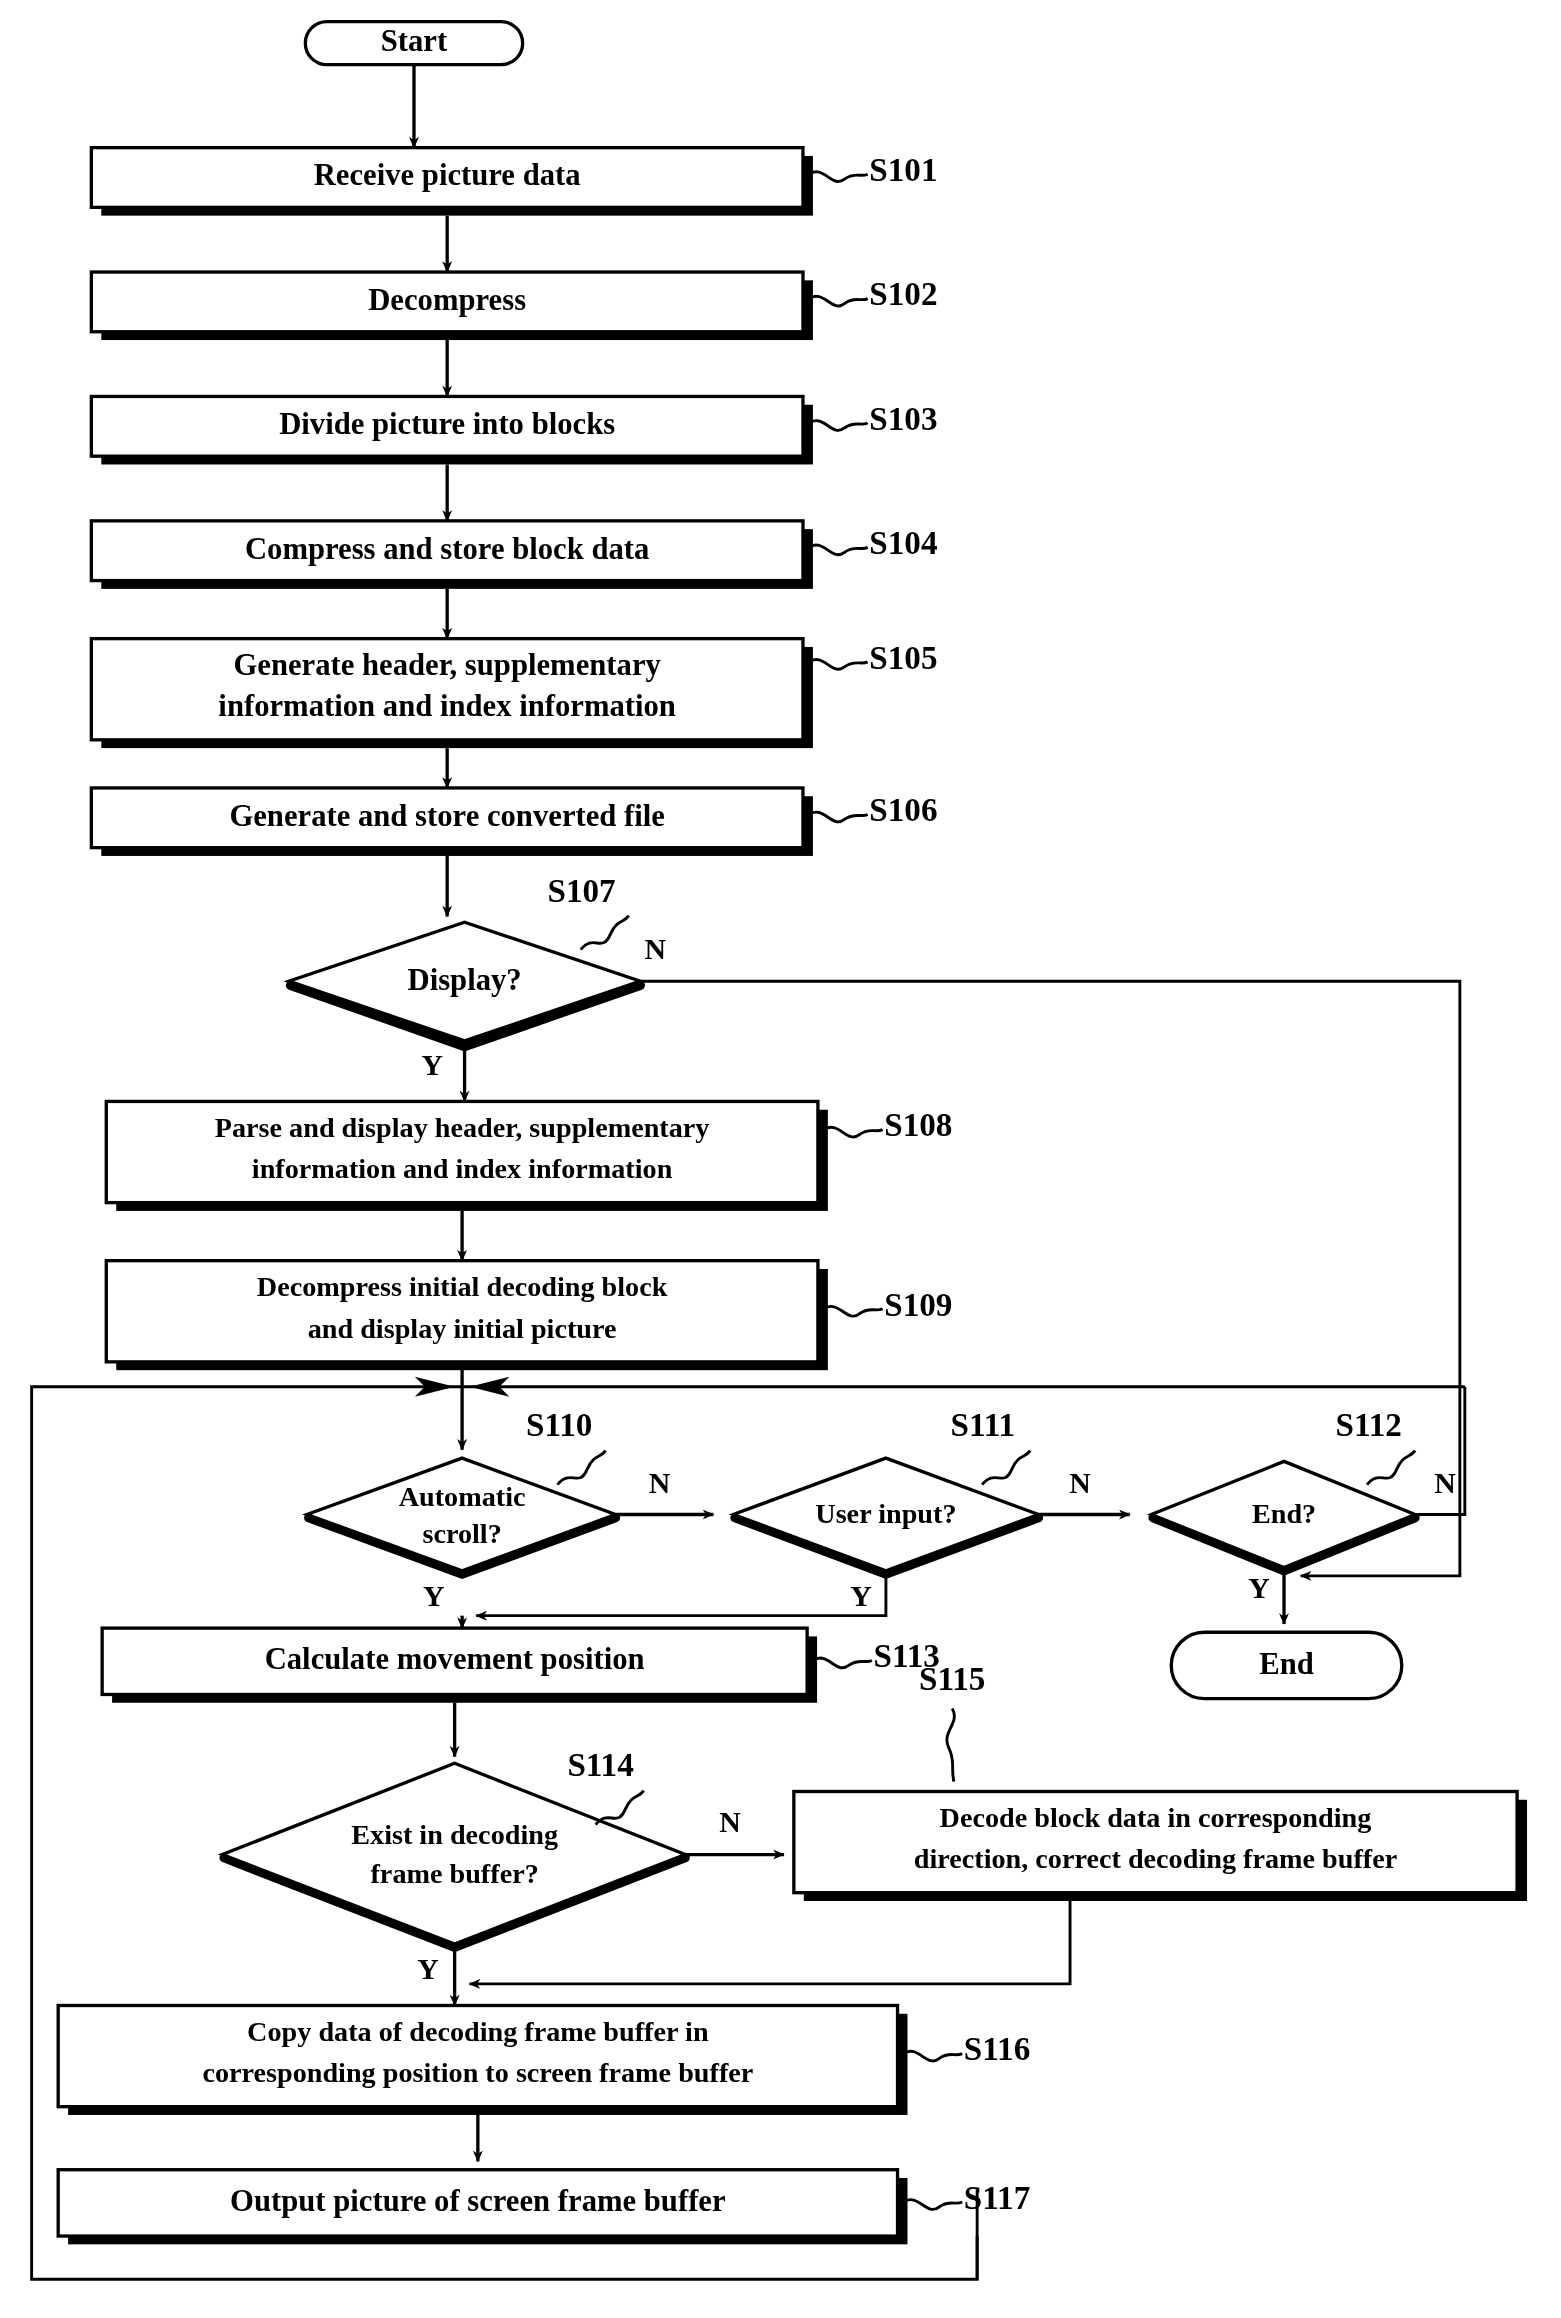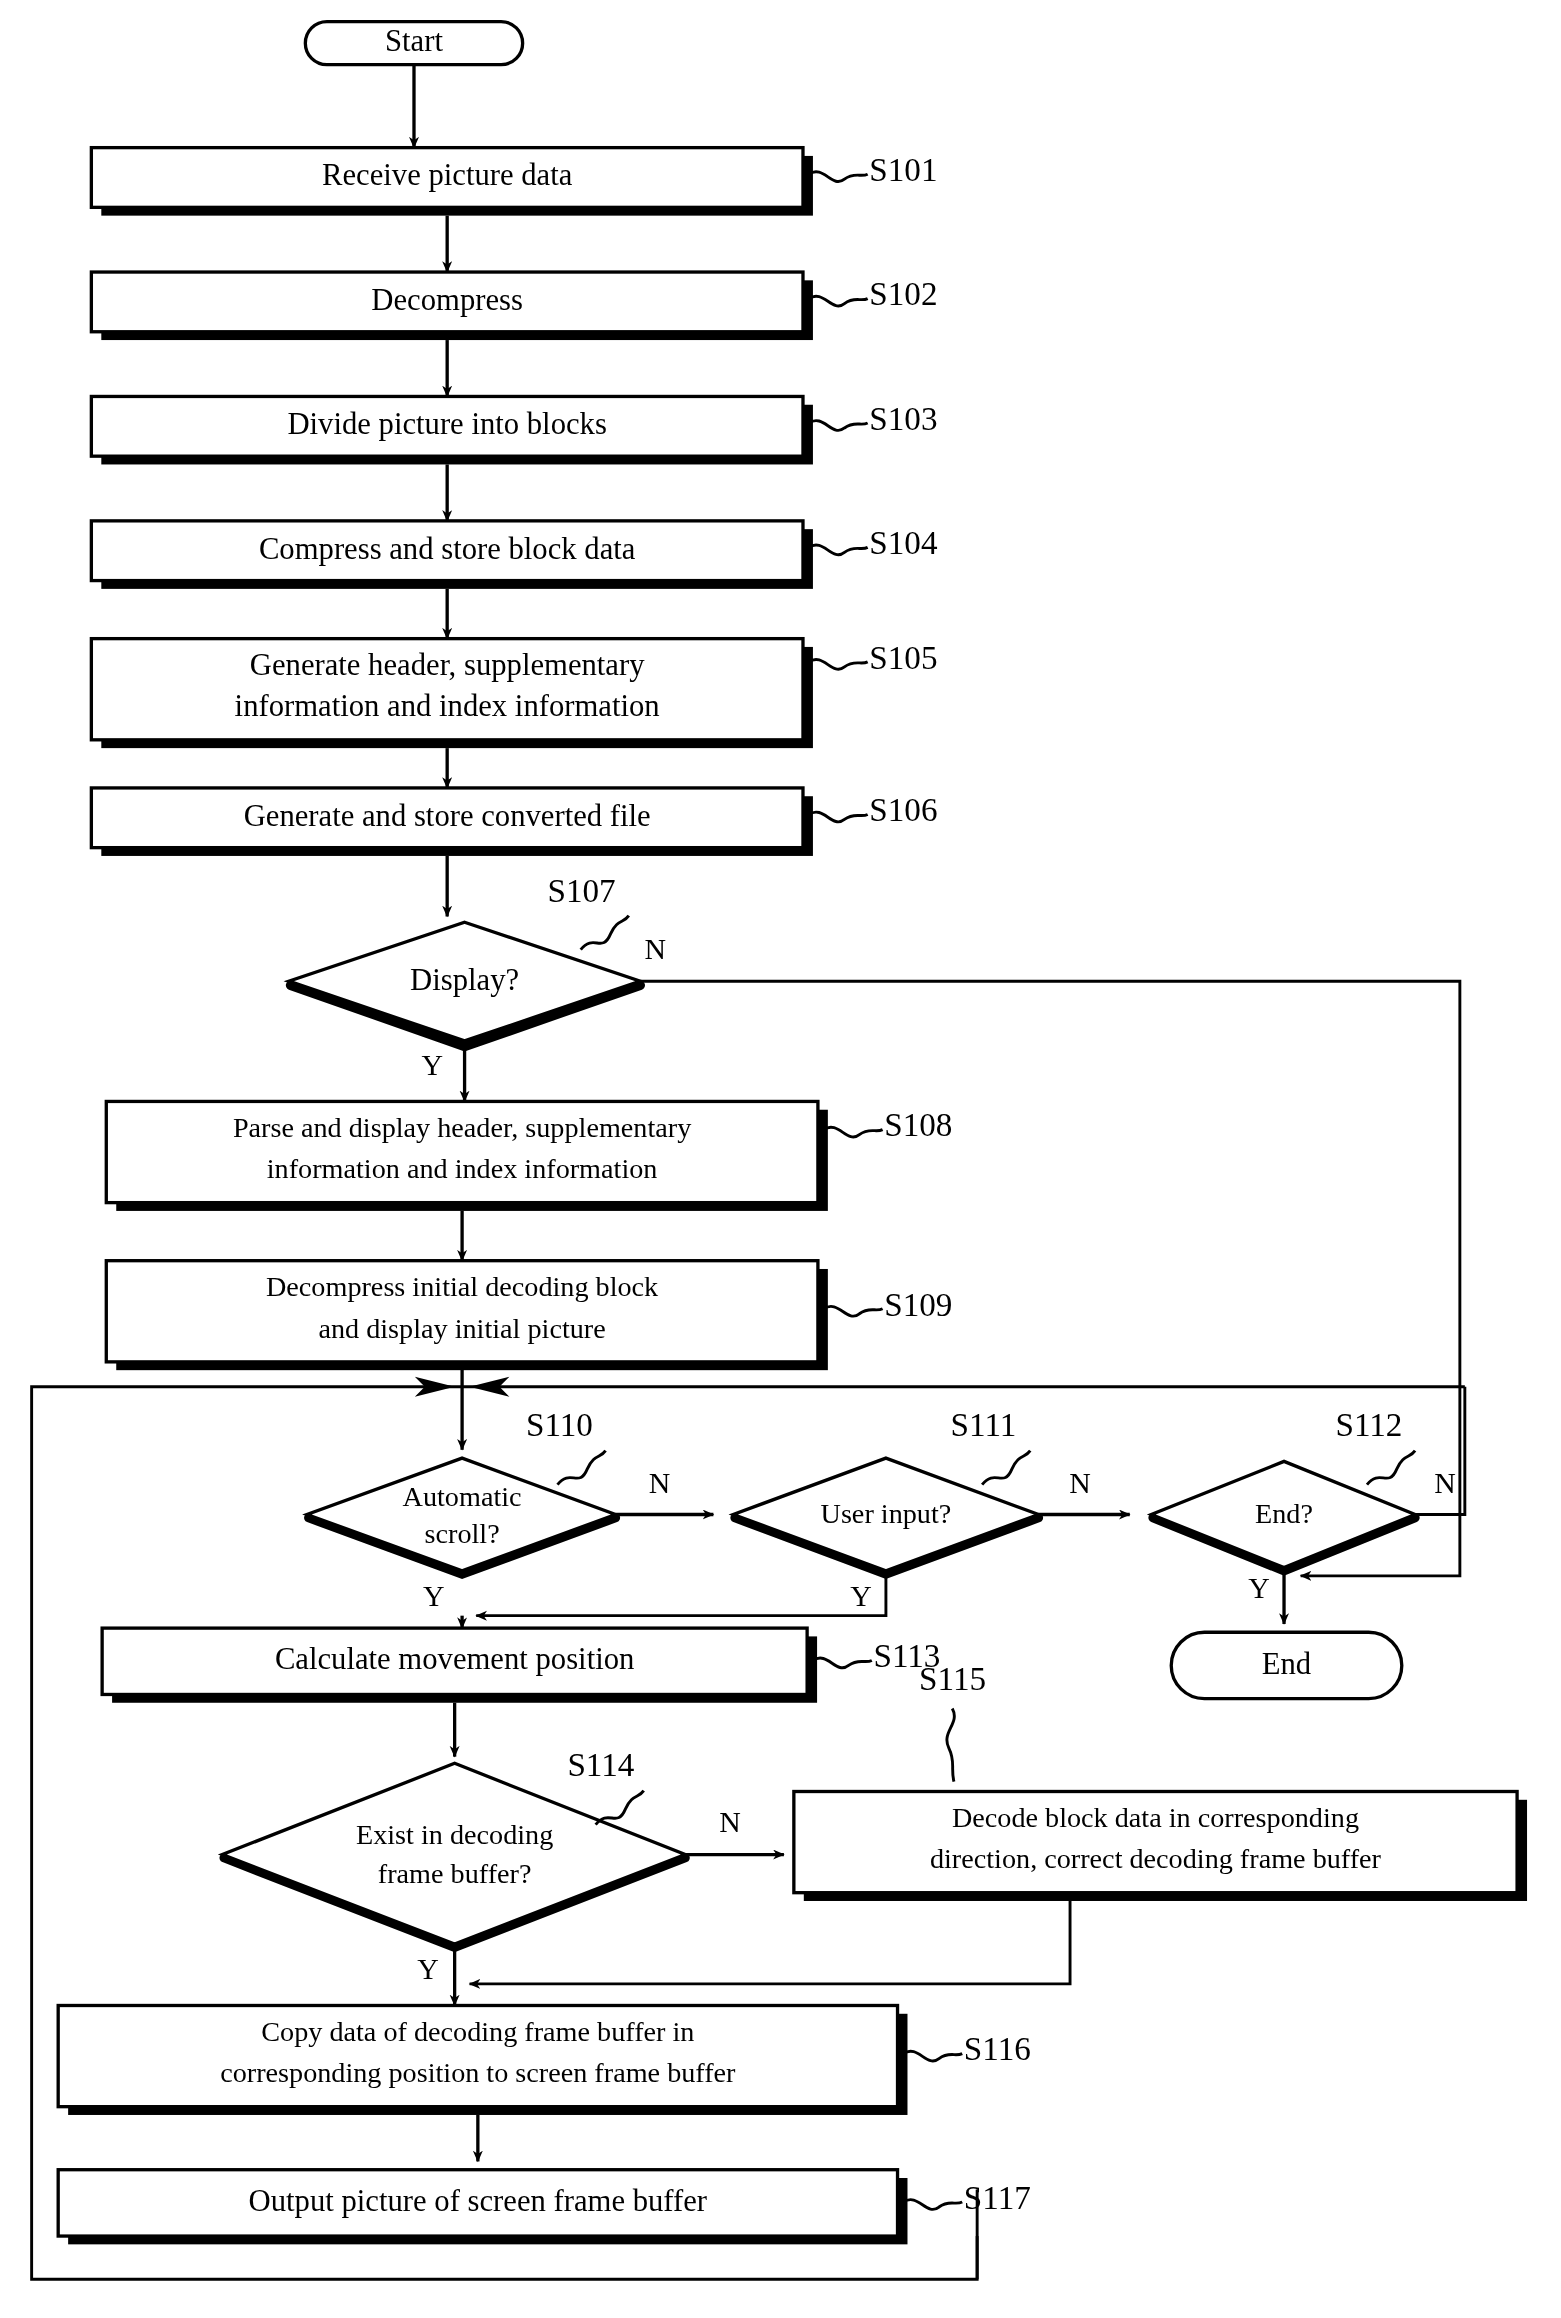--- a/index.html
+++ b/index.html
@@ -1,18 +1,18 @@
 <!DOCTYPE html>
 <html style="font-size:13.3px"><head>
 <meta charset="utf-8">
 <style>
   html,body{margin:0;padding:0;background:#ffffff;}
   body{width:1562px;height:2319px;position:relative;
        font-family:"Liberation Serif","DejaVu Serif",serif;}
-  #sheet{position:absolute;left:0;top:0;width:1562px;height:2319px;}
+  #sheet{position:absolute;left:0;top:0;width:1562px;height:2319px;font-weight:bold;}
   svg{display:block;}
   .nd-text{font-family:"Liberation Serif","DejaVu Serif",serif;font-size:37px;fill:#000;
            text-anchor:middle;dominant-baseline:middle;}
   .nd-text-sm{font-family:"Liberation Serif","DejaVu Serif",serif;font-size:34px;fill:#000;
            text-anchor:middle;dominant-baseline:middle;}
   .step-lbl{font-family:"Liberation Serif","DejaVu Serif",serif;font-size:40px;fill:#000;
            text-anchor:start;dominant-baseline:middle;}
   .yn-lbl{font-family:"Liberation Serif","DejaVu Serif",serif;font-size:36px;fill:#000;
            text-anchor:middle;dominant-baseline:middle;}
   .box-fill{fill:#ffffff;stroke:#000000;stroke-width:4;}

